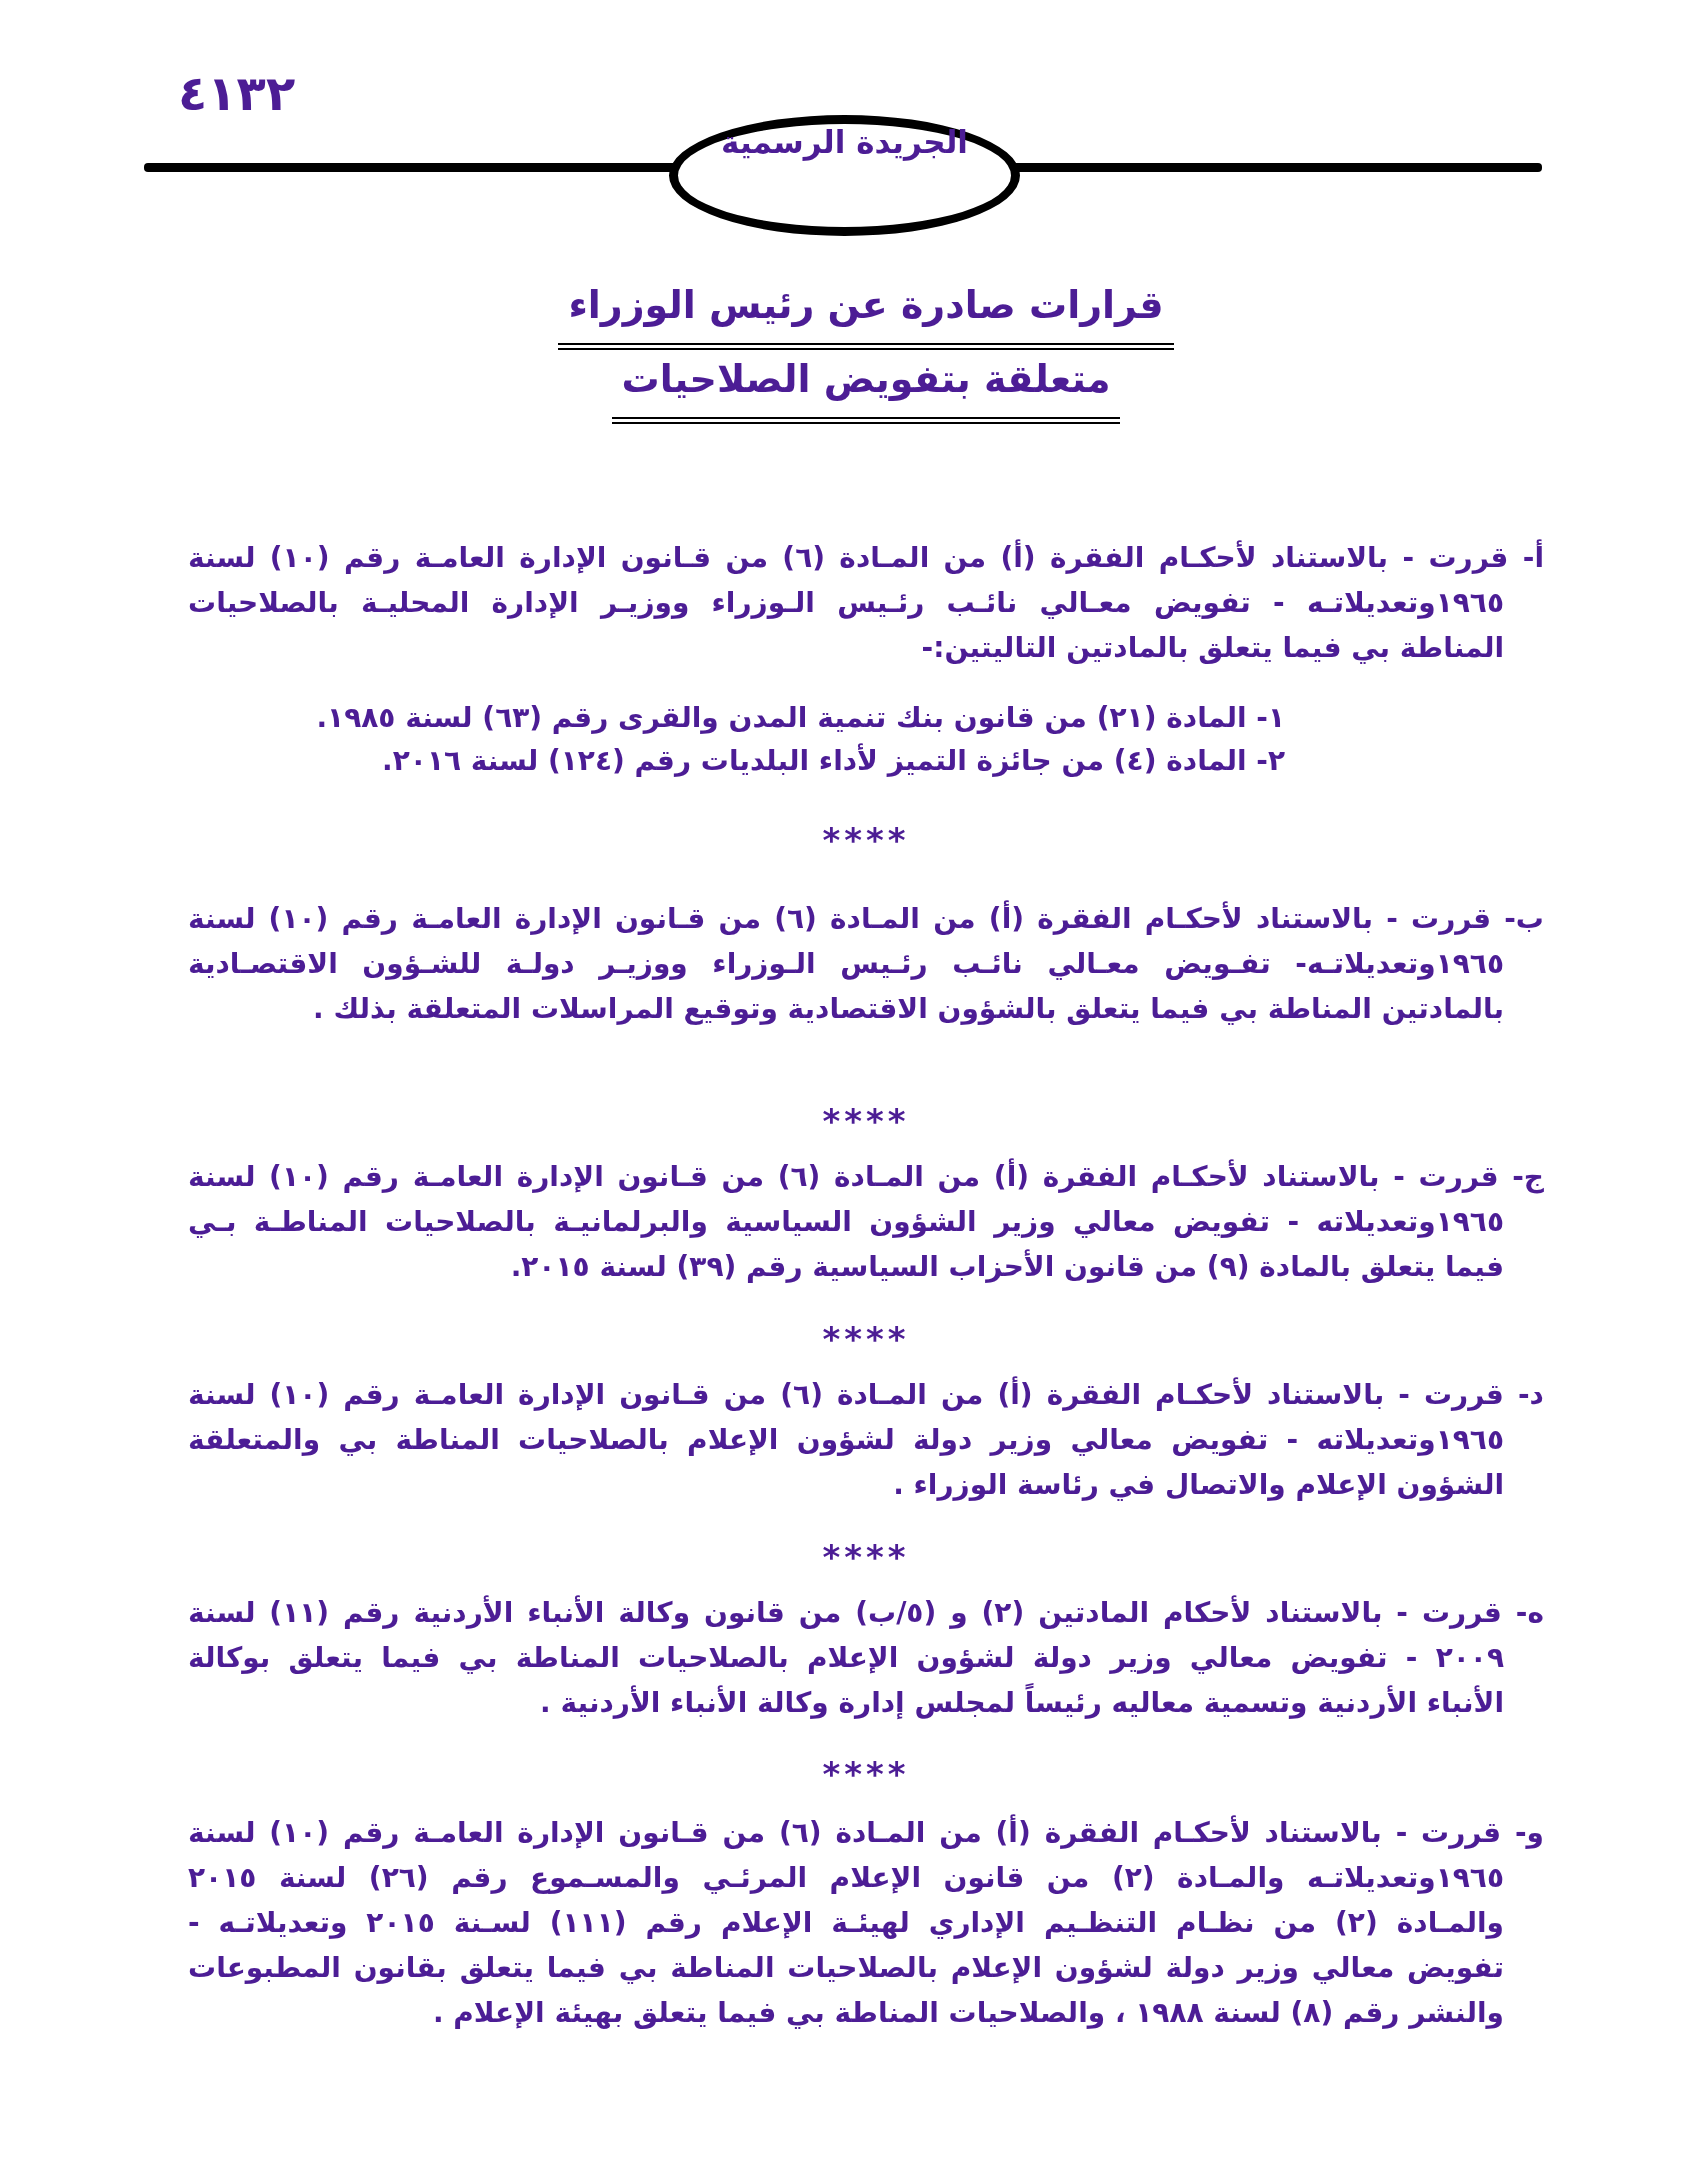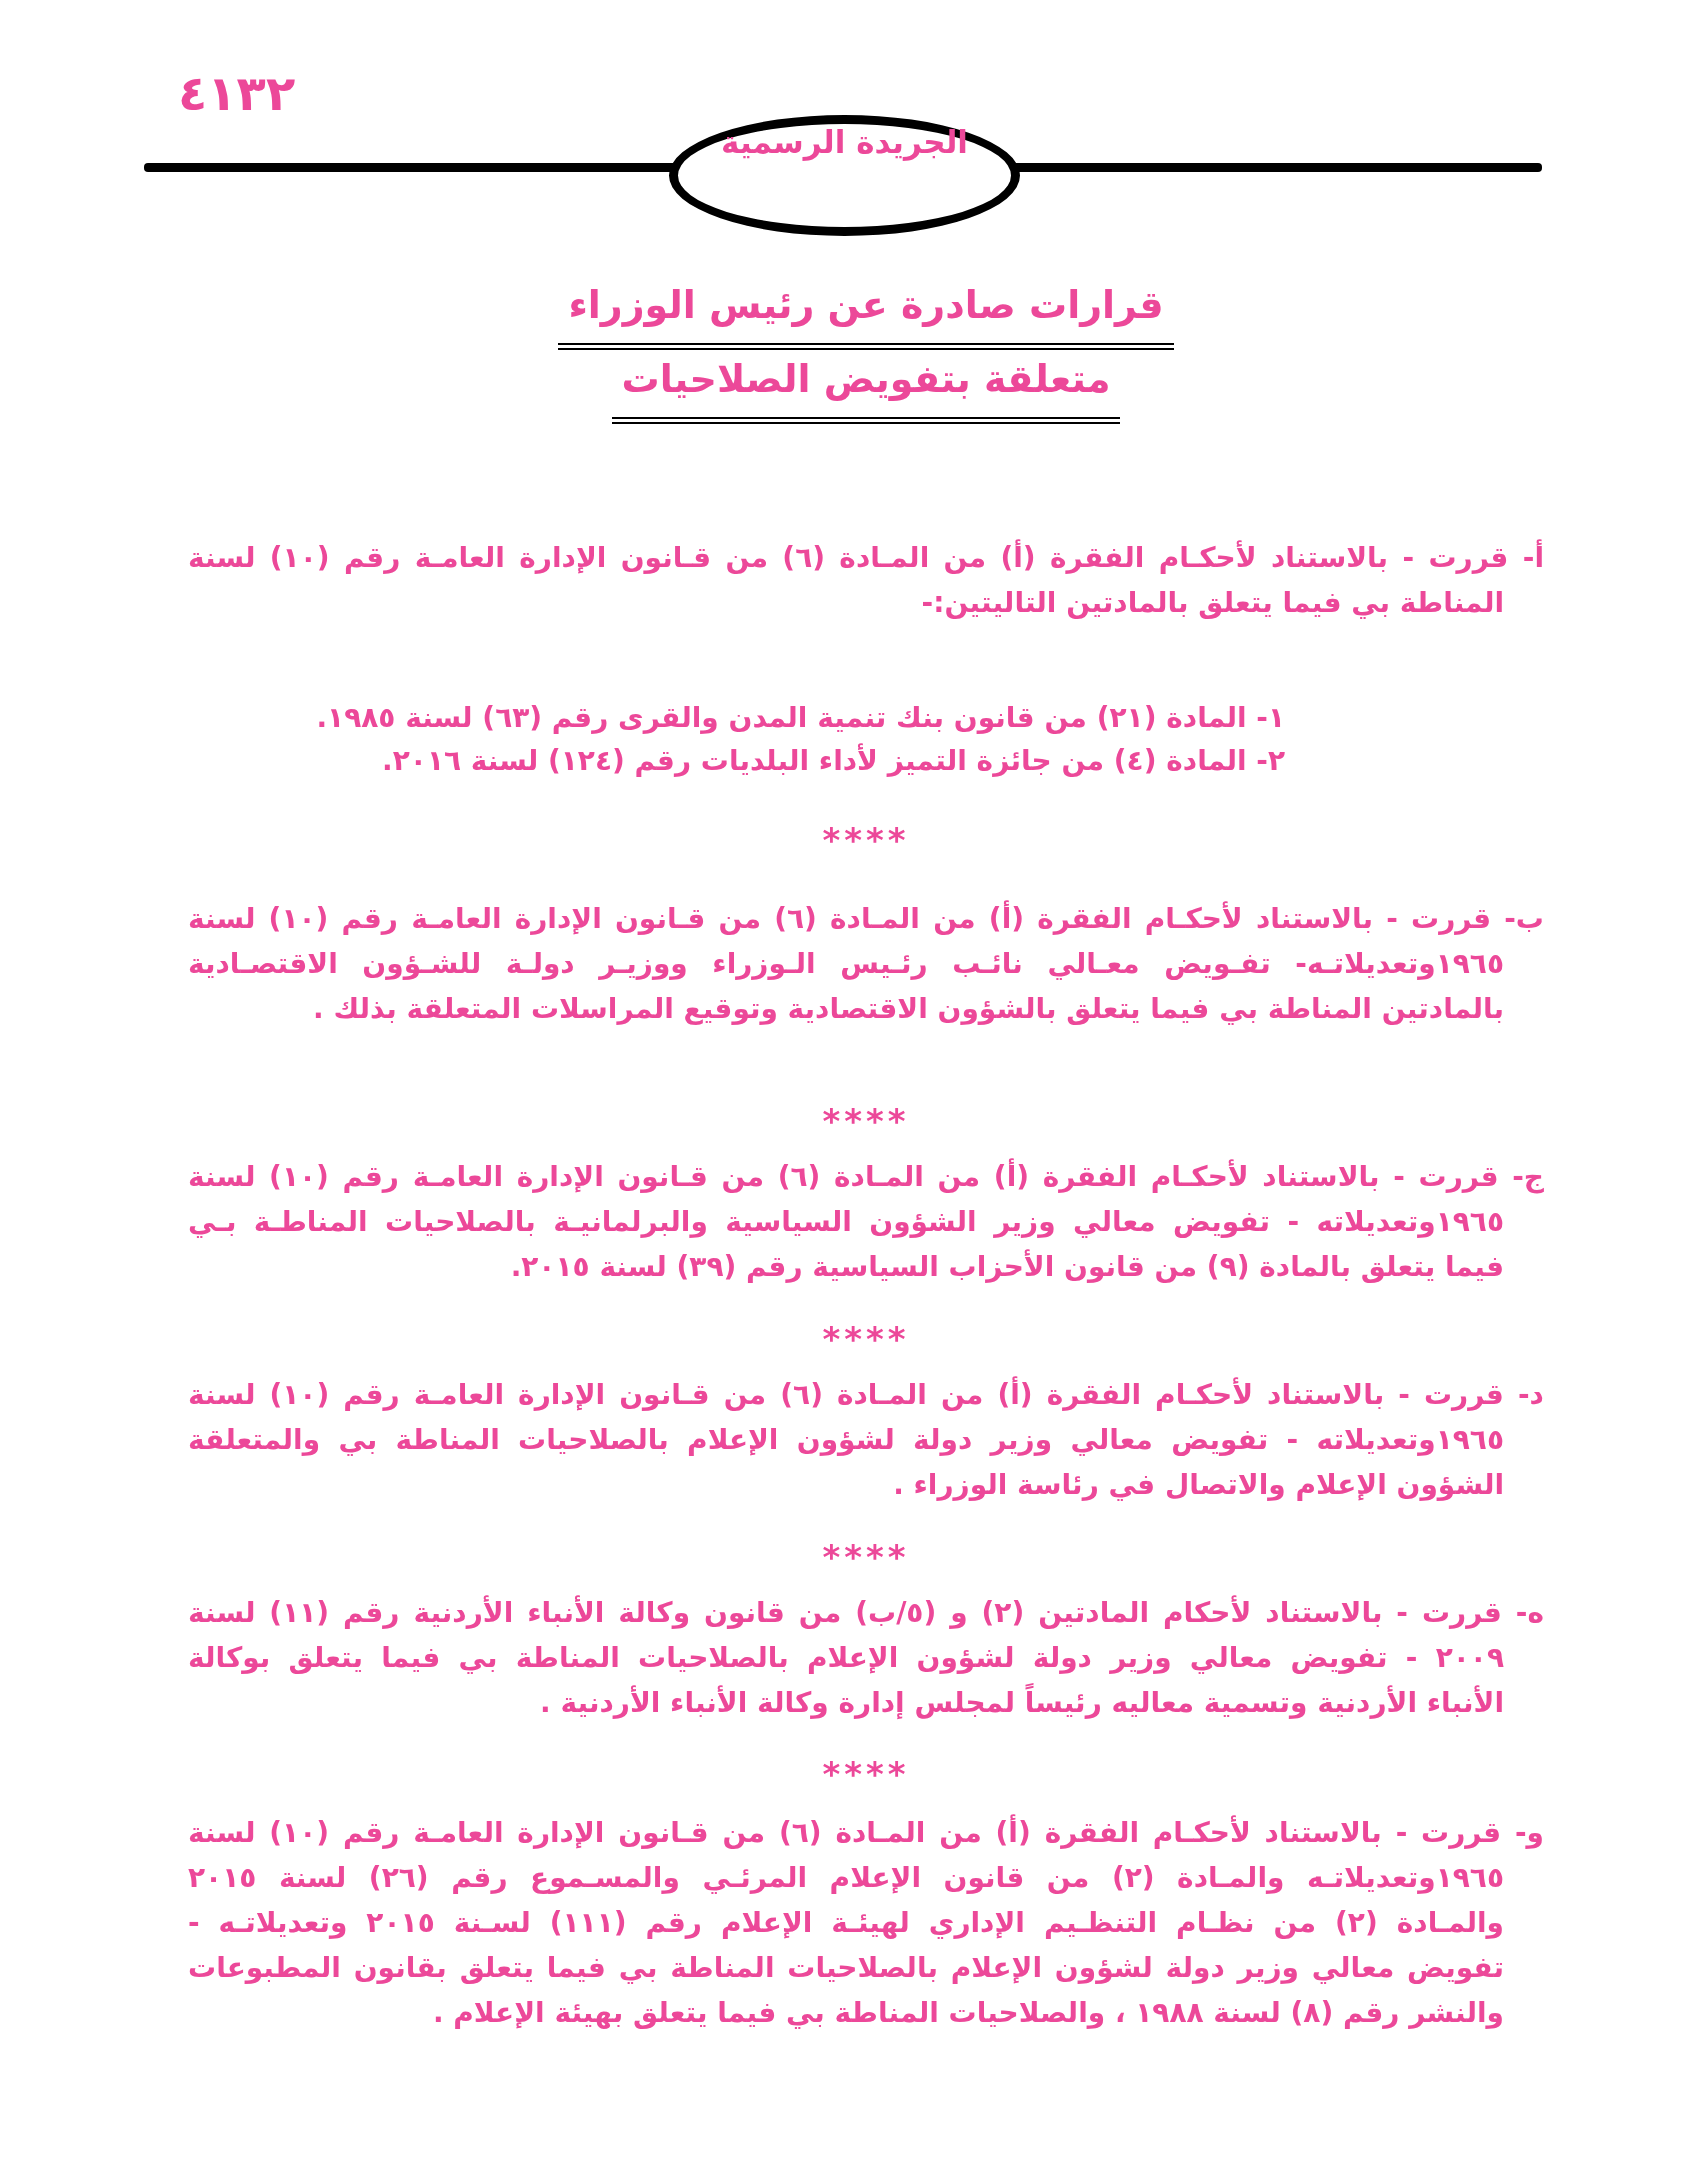--- a/index.html
+++ b/index.html
@@ -1,18 +1,18 @@
 <!DOCTYPE html>
 <html lang="ar"><head>
 <meta charset="utf-8">
 <style>
   html,body{margin:0;padding:0;background:#e8e8e8}
   .page{
     position:relative;width:1683px;height:2178px;background:#ffffff;
-    font-family:"DejaVu Sans",sans-serif;color:#ec4899;overflow:hidden;margin:0 auto;
+    font-family:"DejaVu Sans",sans-serif;color:#4c1d95;overflow:hidden;margin:0 auto;
   }
   
   .pageno{
     position:absolute;top:65px;left:178px;font-size:48px;font-weight:bold;
     letter-spacing:10px;direction:rtl;
   }
   .rule{position:absolute;top:163px;left:144px;width:1398px;height:9px;background:#000;border-radius:4px}
   .badge{
     position:absolute;top:115px;left:669px;width:333px;height:103px;background:#fff;
     border:9px solid #000;border-radius:50%;
@@ -48,20 +48,21 @@
 
     <div class="block title-line" style="top:280px">
       <span class="ul">قرارات صادرة عن رئيس الوزراء</span>
     </div>
     <div class="block title-line" style="top:354px">
       <span class="ul">متعلقة بتفويض الصلاحيات</span>
     </div>
 
     <div class="block" style="top:535px">
       <div class="j">أ- قررت - بالاستناد لأحكـام الفقرة (أ) من المـادة (٦) من قـانون الإدارة العامـة رقم (١٠) لسنة</div>
+      <div class="j c">١٩٦٥وتعديلاتـه - تفويض معـالي نائـب رئـيس الـوزراء ووزيـر الإدارة المحليـة بالصلاحيات</div>
       <div class="e c">المناطة بي فيما يتعلق بالمادتين التاليتين:-</div>
     </div>
 
     <div class="block items" style="top:696px">
       <div>١- المادة (٢١) من قانون بنك تنمية المدن والقرى رقم (٦٣) لسنة ١٩٨٥.</div>
       <div>٢- المادة (٤) من جائزة التميز لأداء البلديات رقم (١٢٤) لسنة ٢٠١٦.</div>
     </div>
 
     <div class="block sep" style="top:818px">****</div>
 

